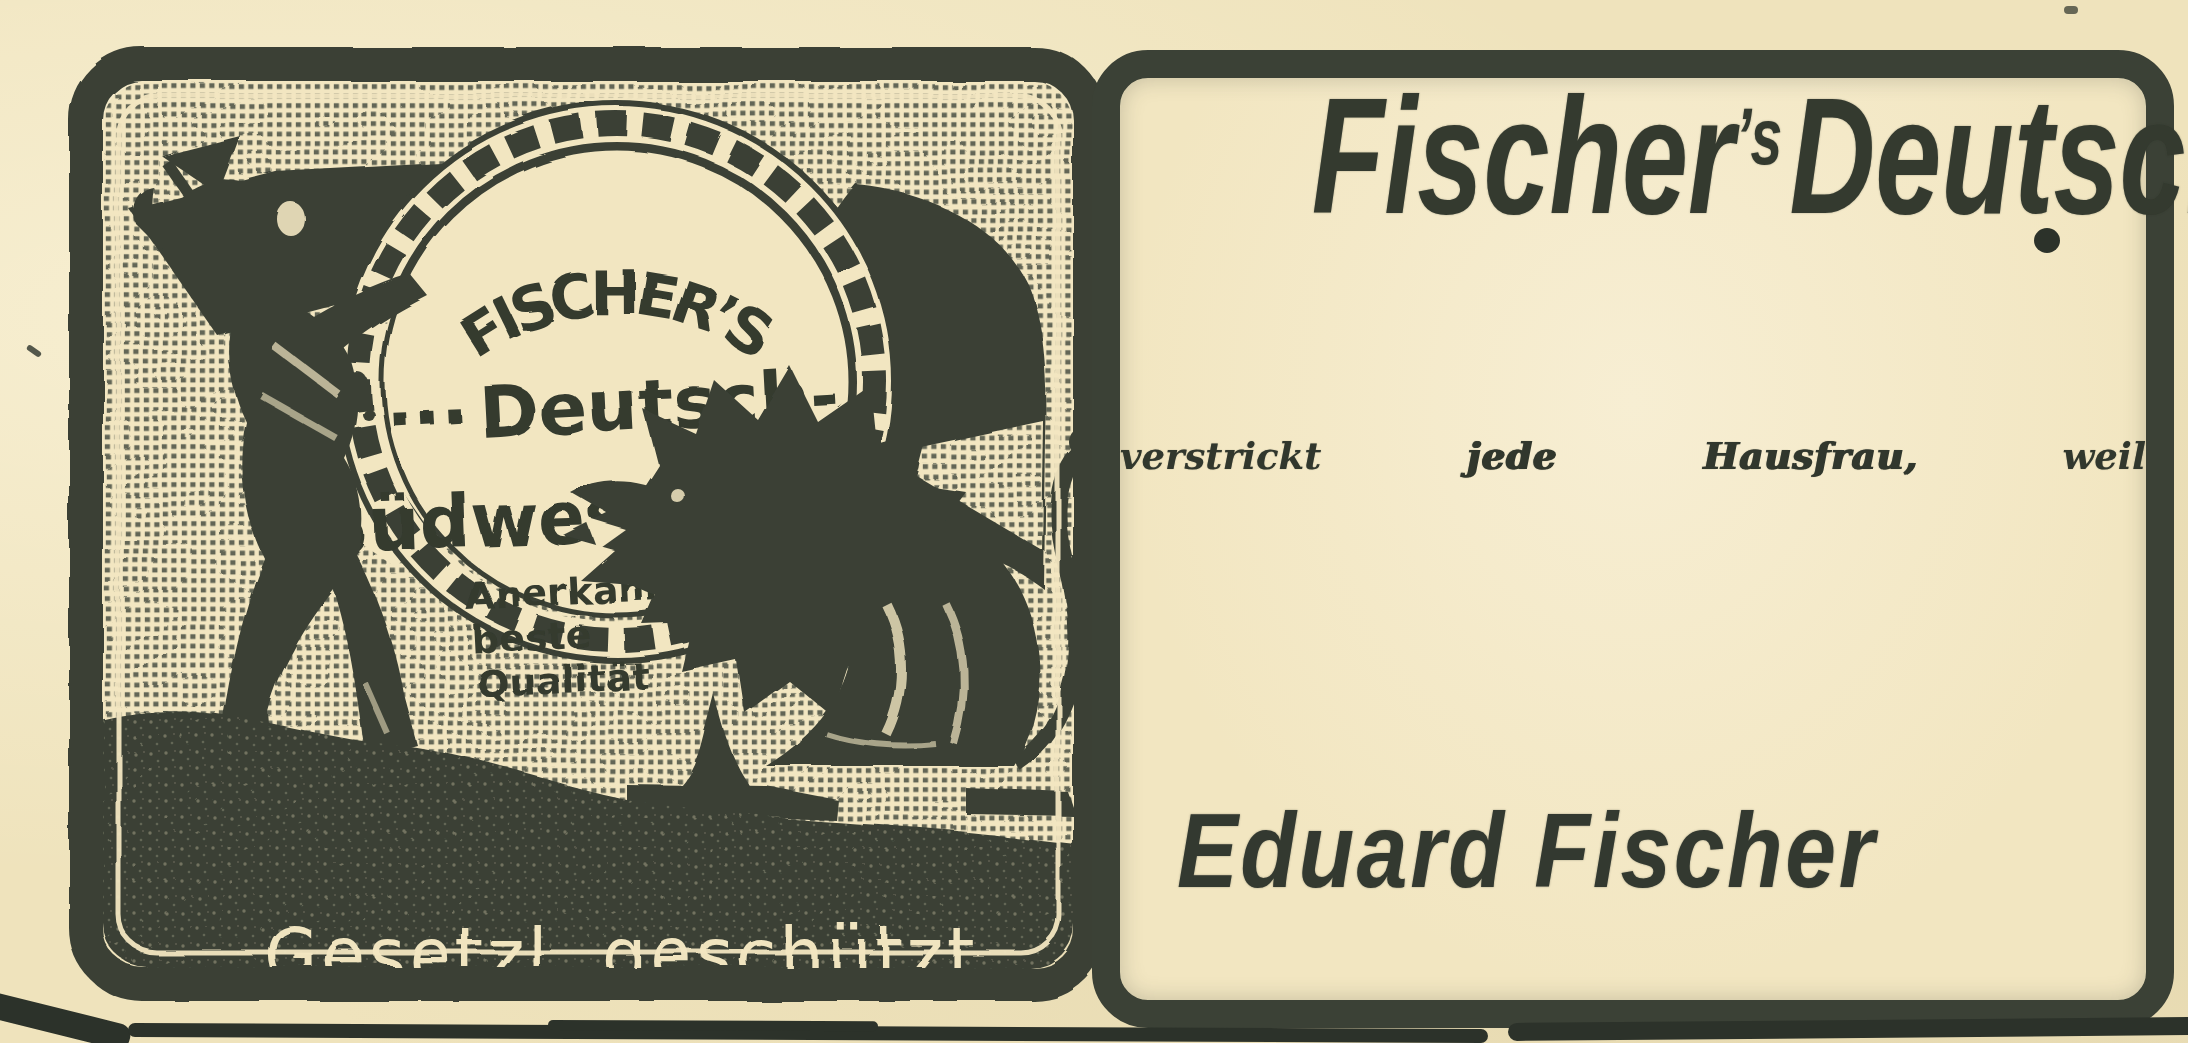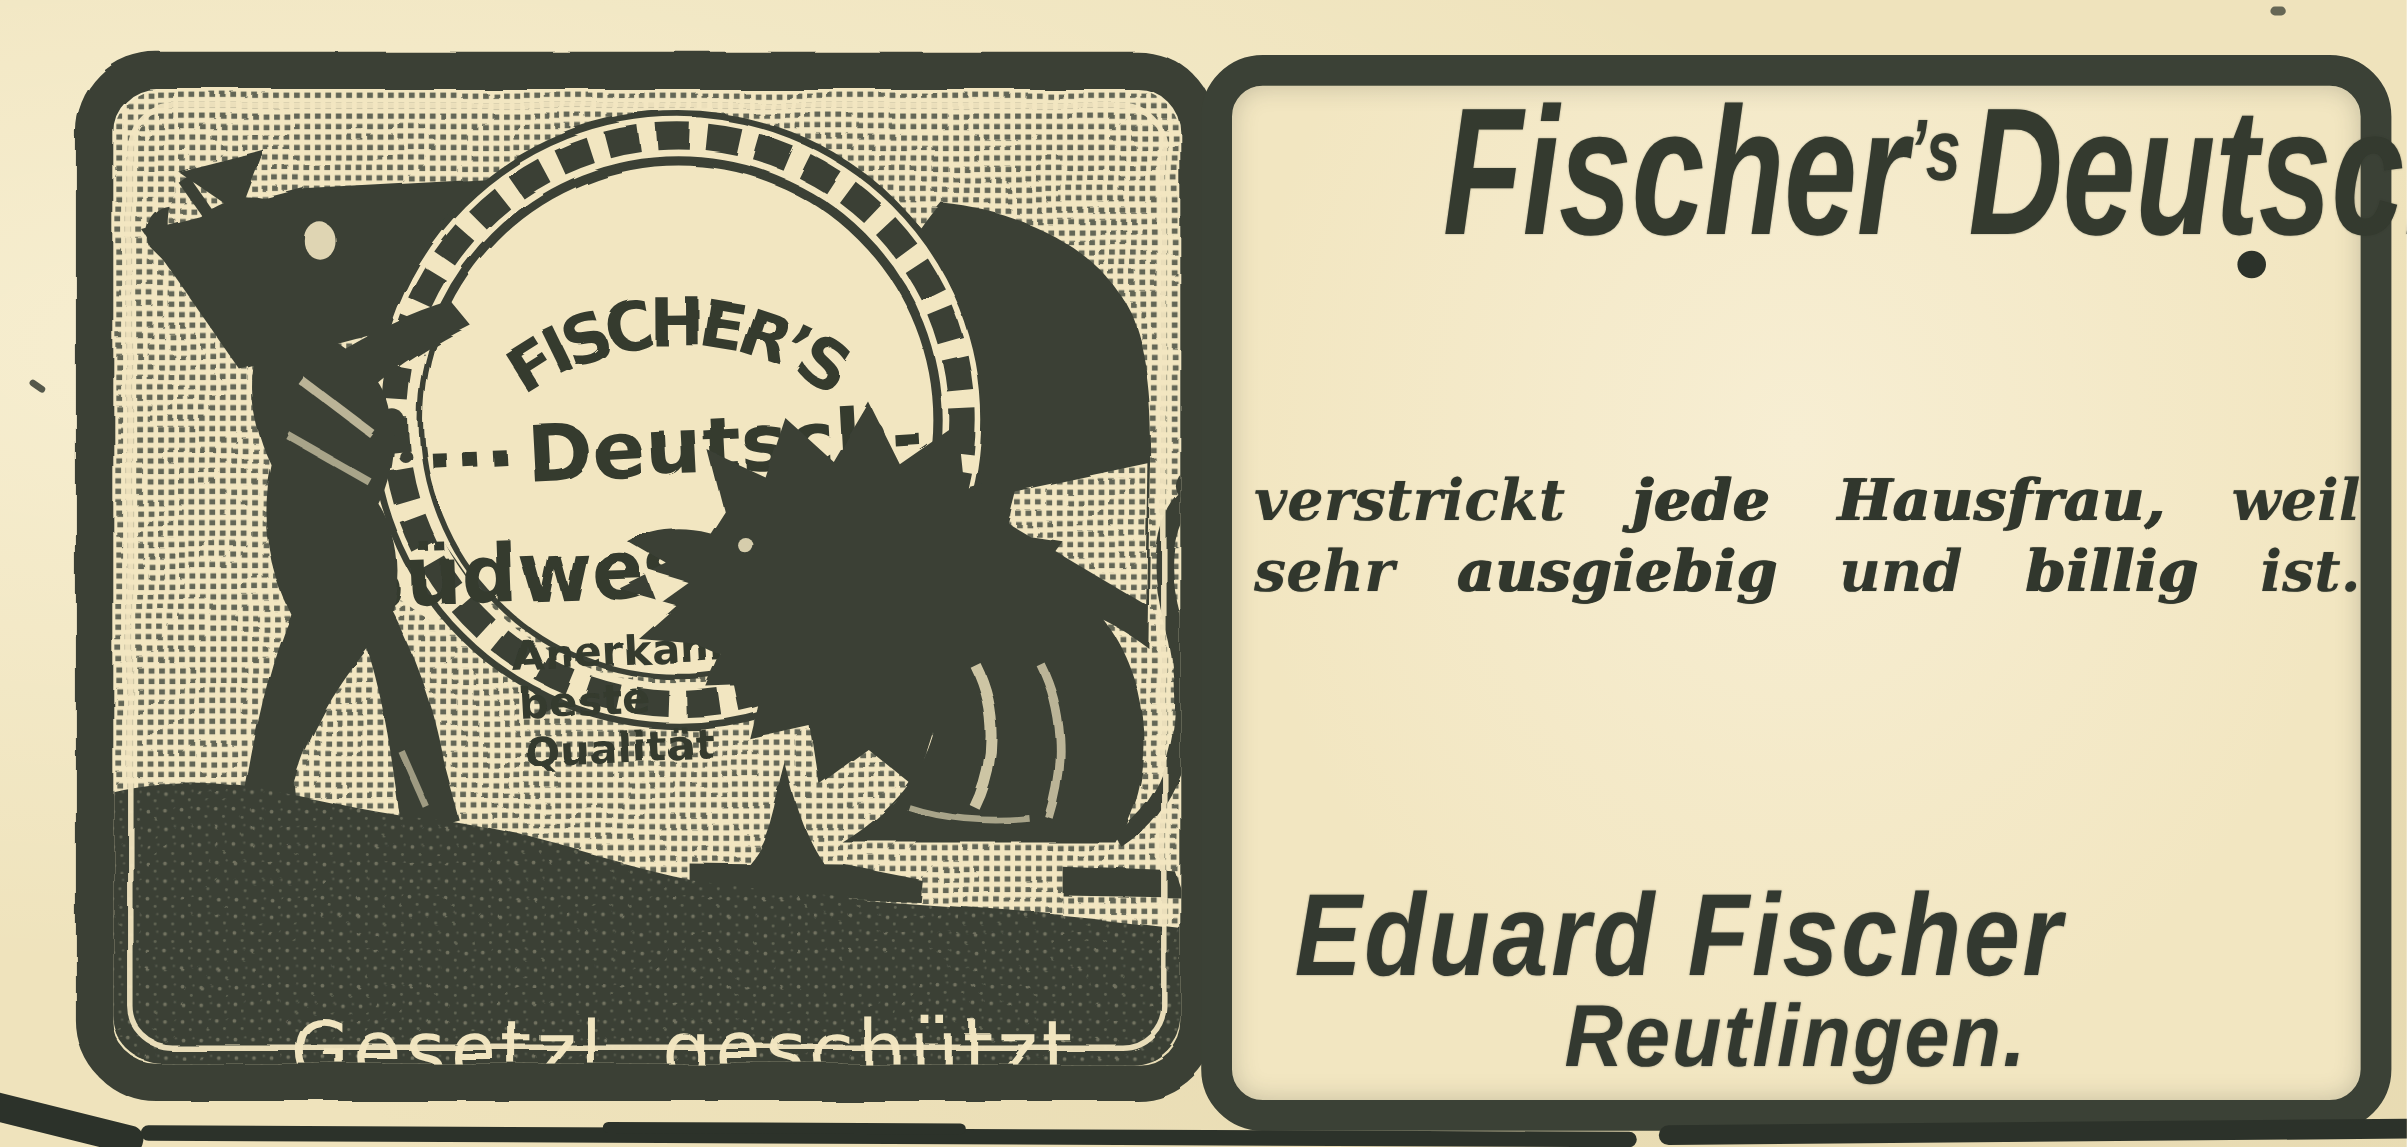--- a/index.html
+++ b/index.html
@@ -31,21 +31,21 @@
   .sx86{transform:scaleX(.86);} .sx92{transform:scaleX(.92);}
 
   .hl{color:#343a2f;font-weight:bold;font-style:italic;text-align:center;
       text-shadow:0 0 2px rgba(52,58,47,.45);}
   .hl1{top:-14px;font-size:165px;line-height:1.12;}
   .hl1 .sup{font-size:.48em;vertical-align:.62em;letter-spacing:0;margin:0 10px 0 2px;}
   .hl2{top:172px;font-size:168px;line-height:1.1;}
 
   .para{color:#31372d;font-family:"DejaVu Serif",serif;font-weight:bold;font-style:italic;
         left:8px;right:30px;text-shadow:0 0 1px rgba(49,55,45,.5);}
-  .p1{top:346px;font-size:52px;margin-left:20px;}
+  .p1{top:346px;font-size:37px;}
   .p1 .jline{line-height:64px;}
   .p2{top:544px;font-size:51px;}
   .p2 .jline{line-height:55px;}
   .jline{display:block;text-align:justify;text-align-last:justify;}
   .jline.indent{padding:0 92px;}
   .em{text-shadow:2px 0 0 currentColor,0 0 1px rgba(49,55,45,.6);letter-spacing:1px;}
 
   .firm{top:712px;font-size:106px;color:#333930;letter-spacing:3px;
         font-weight:bold;font-style:italic;text-align:left;
         text-shadow:0 0 2px rgba(51,57,48,.5);}
@@ -183,31 +183,27 @@
 
   <div class="panel-right">
 
     <div class="blk hl hl1">
       <span class="squeeze sx72"><span>Fischer</span><span class="sup">’s</span><span>Deutsch-</span></span>
     </div>
 
 
     <div class="blk para p1">
       <span class="jline"><span>verstrickt </span><span class="em">jede Hausfrau,</span><span> weil</span></span>
-      <span class="jline"><span>sehr </span><span class="em">ausgiebig</span><span> und </span><span class="em">billig</span><span> ist.</span></span>
     </div>
 
     <div class="blk para p2">
     </div>
 
     <div class="blk firm">
       <span class="squeeze sx86">Eduard Fischer</span>
-    </div>
-    <div class="blk city">
-      <span class="squeeze sx92">Reutlingen.</span>
     </div>
   </div>
 
   <div class="artifact art-dot" style="left:2034px;top:228px;width:26px;height:25px;"></div>
   <div class="artifact art-bottom-left"></div>
   <div class="artifact art-bottom-mid"></div>
   <div class="artifact art-bottom-right"></div>
   <div class="artifact art-speck-left"></div>
   <div class="artifact art-speck-top"></div>
 

